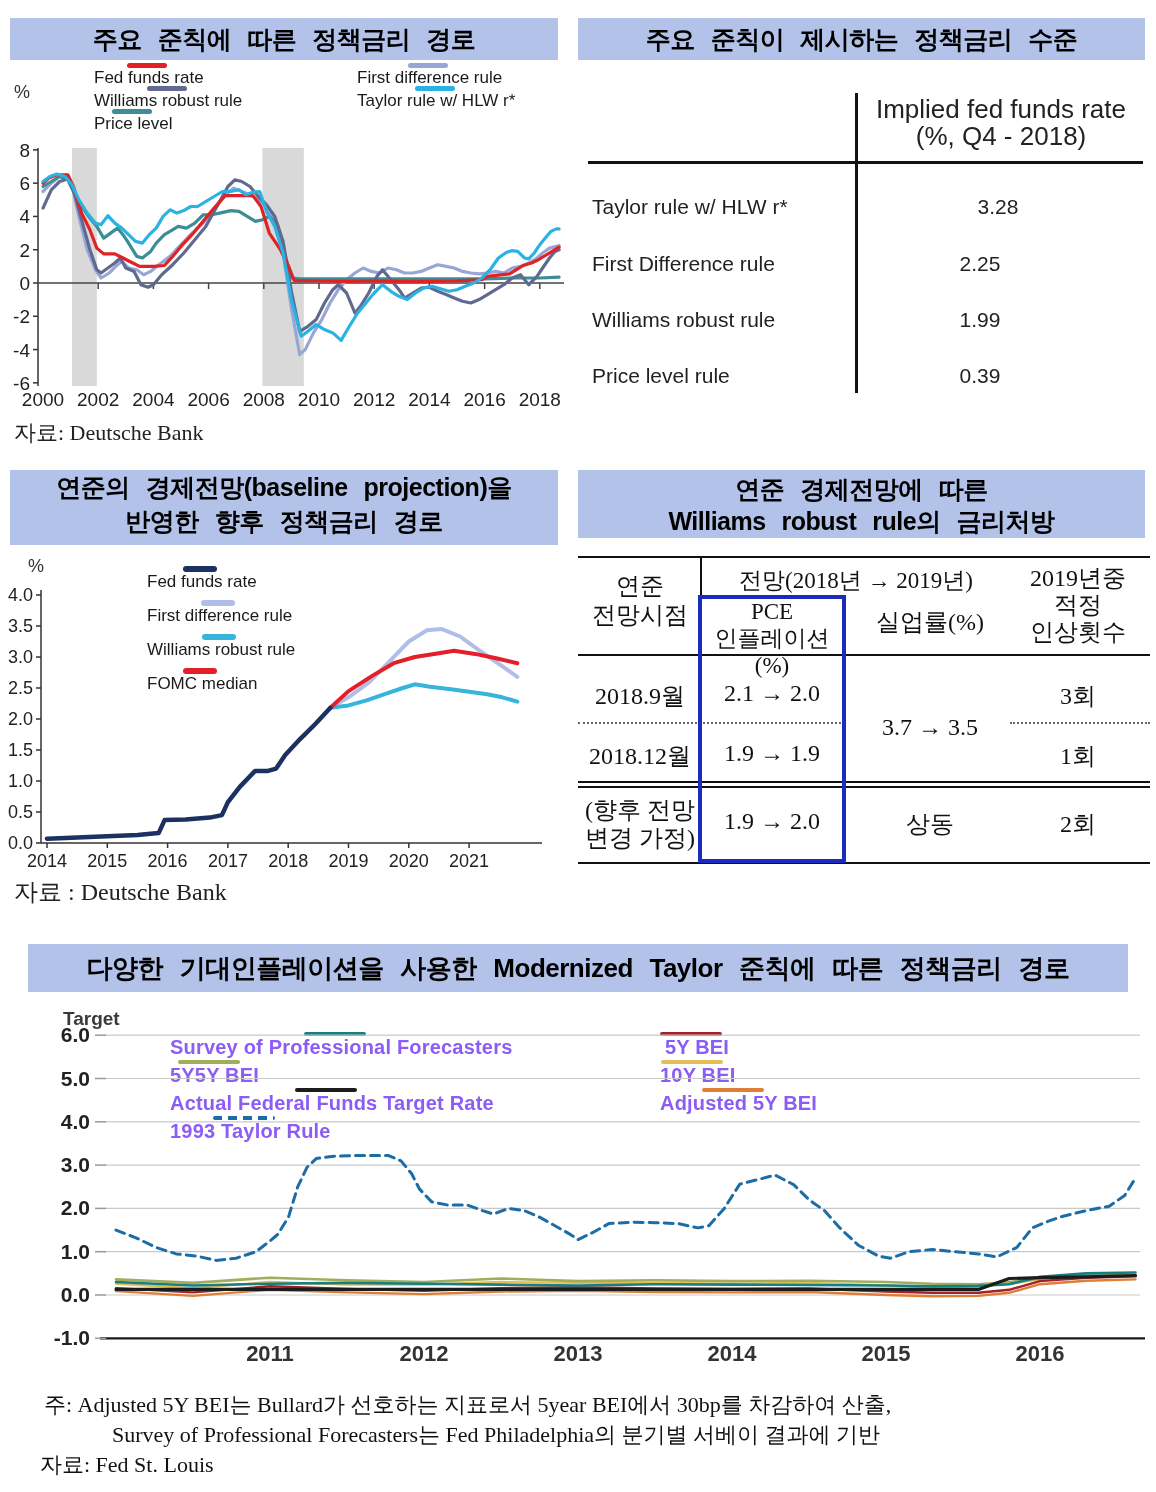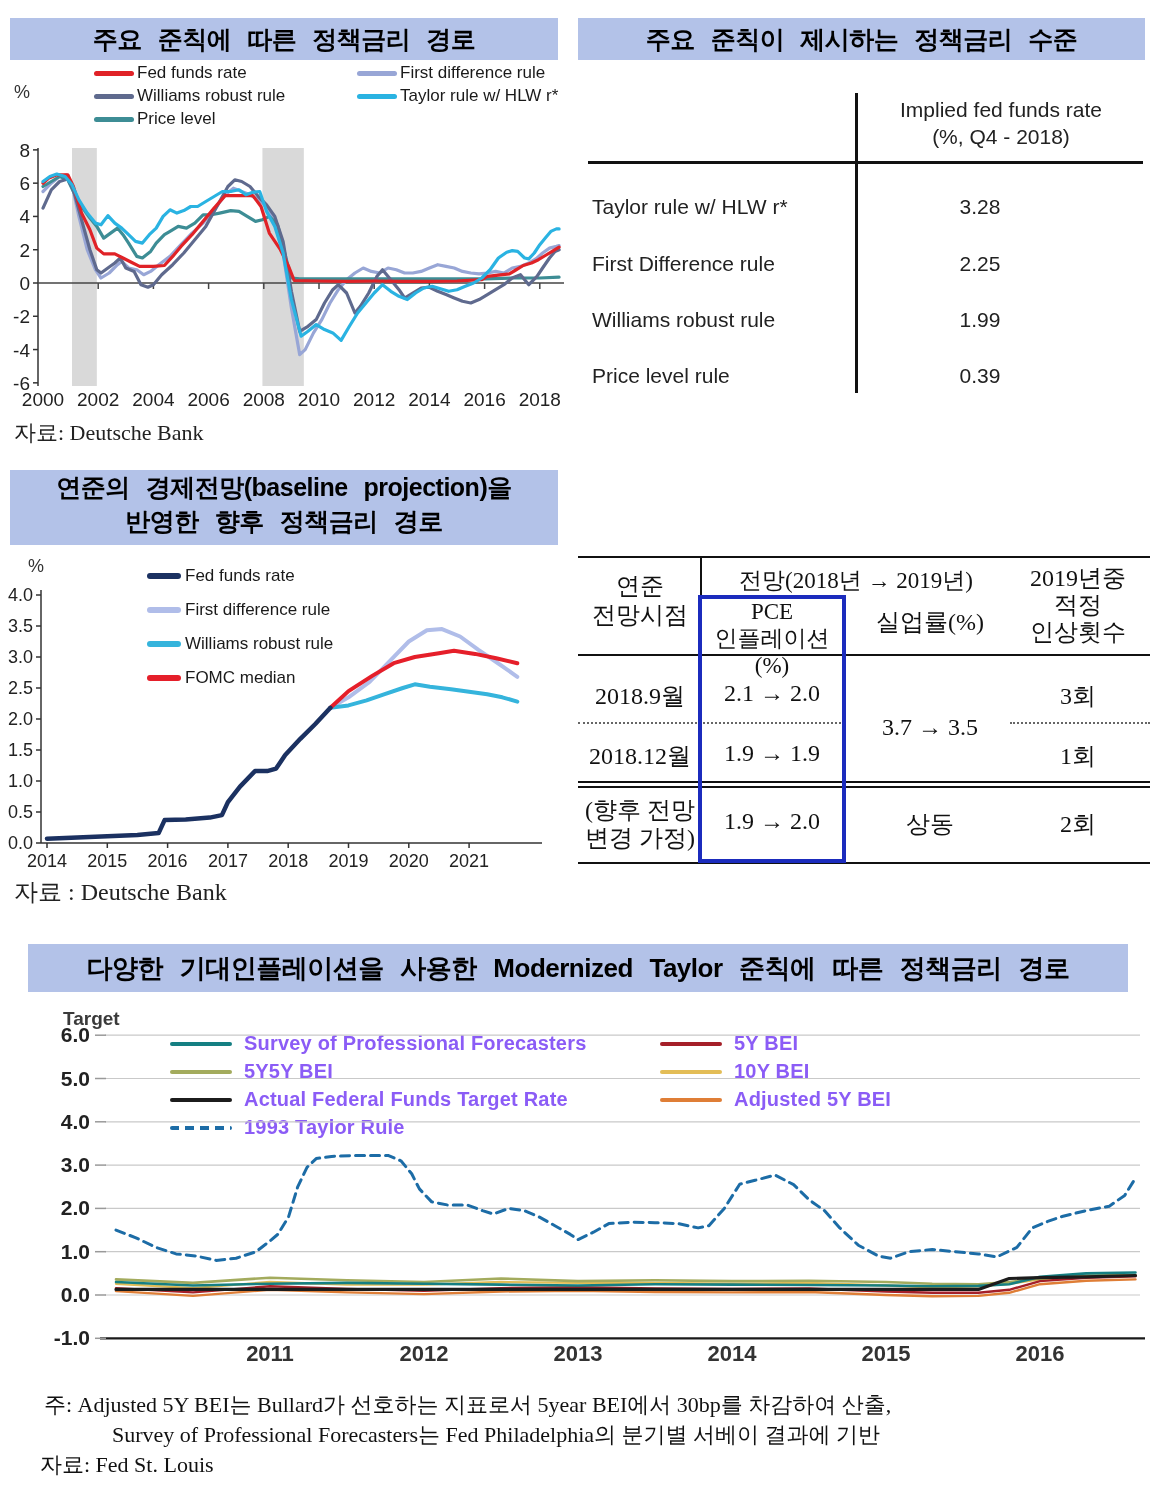--- a/index.html
+++ b/index.html
@@ -8,31 +8,31 @@
   .titlebar{position:absolute;background:#b3c2e8;color:#000;font-weight:bold;
             text-align:center;word-spacing:.38em;letter-spacing:-0.5px;}
   .t1{left:10px;top:18px;width:548px;height:42px;line-height:42px;font-size:25px;}
   .t2{left:578px;top:18px;width:567px;height:42px;line-height:42px;font-size:25px;}
   .t3{left:10px;top:470px;width:548px;height:75px;font-size:25px;line-height:34px;box-sizing:border-box;}
   .t4{left:578px;top:470px;width:567px;height:68px;font-size:25px;line-height:32px;padding-top:3px;box-sizing:border-box;}
   .t5{left:28px;top:944px;width:1100px;height:48px;line-height:48px;font-size:26px;}
   .src{position:absolute;font-family:"Liberation Serif","DejaVu Serif",serif;font-size:22px;color:#222;}
   .pct{position:absolute;font-size:18px;color:#333;}
   svg{position:absolute;left:0;}
-  .lg{position:absolute;display:flex;align-items:center;white-space:nowrap;}
+  .lg{position:absolute;display:flex;align-items:center;white-space:nowrap;flex-direction:column;}
   .lg .sw{display:inline-block;border-radius:3px;}
   .lg1 .sw{width:40px;height:5px;margin-right:3px;}
   .lg1{font-size:17px;color:#1a1a1a;}
   .lg2 .sw{width:34px;height:6px;margin-right:4px;}
   .lg2{font-size:17px;color:#1a1a1a;}
   .lg3 .sw{width:62px;height:4px;margin-right:12px;}
   .lg3{font-size:20px;font-weight:600;color:#8b5cf6;letter-spacing:.2px;}
   
   .abs{position:absolute;}
-  .p2h{font-size:21px;color:#222;text-align:center;line-height:27px;}
+  .p2h{font-size:26px;color:#222;text-align:center;line-height:27px;}
   .p2lbl{font-size:21px;color:#222;}
   .p2val{font-size:21px;color:#222;text-align:center;}
   .hline{position:absolute;background:#111;}
   .vline{position:absolute;background:#111;}
   .dotline{position:absolute;border-top:2px dotted #666;height:0;}
   .p4cell{position:absolute;font-family:"Liberation Serif","DejaVu Serif",serif;
           font-size:24px;color:#111;text-align:center;}
   .note{position:absolute;font-family:"Liberation Serif","DejaVu Serif",serif;
         font-size:22px;color:#111;white-space:nowrap;}
 </style>
@@ -115,21 +115,21 @@
 
   <div class="titlebar t2">주요 준칙이 제시하는 정책금리 수준</div>
   <div class="abs p2h" style="left:862px;top:96px;width:278px;">
     <div>Implied fed funds rate</div>
     <div>(%, Q4 - 2018)</div>
   </div>
   <div class="hline" style="left:588px;top:161px;width:555px;height:3px;"></div>
   <div class="vline" style="left:855px;top:93px;width:3px;height:300px;"></div>
 
   <div class="abs p2lbl" style="left:592px;top:195px;">Taylor rule w/ HLW r*</div>
-  <div class="abs p2val" style="left:870px;top:195px;width:220px;">3.28</div>
+  <div class="abs p2val" style="left:888px;top:195px;width:220px;">3.28</div>
   <div class="abs p2lbl" style="left:592px;top:252px;">First Difference rule</div>
   <div class="abs p2val" style="left:870px;top:252px;width:220px;">2.25</div>
   <div class="abs p2lbl" style="left:592px;top:308px;">Williams robust rule</div>
   <div class="abs p2val" style="left:870px;top:308px;width:220px;">1.99</div>
   <div class="abs p2lbl" style="left:592px;top:364px;">Price level rule</div>
   <div class="abs p2val" style="left:870px;top:364px;width:220px;">0.39</div>
 
   <div class="titlebar t3">
     <div>연준의 경제전망(baseline projection)을</div>
     <div>반영한 향후 정책금리 경로</div>
@@ -190,20 +190,24 @@
       <text x="408.79999999999995" y="312" text-anchor="middle" font-size="18" fill="#222" font-family="&quot;Liberation Sans&quot;,sans-serif">2020</text>
       <line x1="469.09999999999997" y1="288" x2="469.09999999999997" y2="293" stroke="#333" stroke-width="1.5"></line>
       <text x="469.09999999999997" y="312" text-anchor="middle" font-size="18" fill="#222" font-family="&quot;Liberation Sans&quot;,sans-serif">2021</text>
       <path d="M330.4 152.8L348.5 142.3L369.6 126.8L390.7 105.1L408.8 86.5L426.9 75.3L442.0 74.1L460.1 81.5L478.1 94.6L496.2 107.0L517.3 121.8" fill="none" stroke="#b0bde9" stroke-width="4" stroke-linejoin="round" stroke-linecap="round"></path>
       <path d="M330.4 152.8L348.5 150.4L366.6 145.4L384.7 139.2L402.8 133.0L414.8 129.3L429.9 131.8L451.0 134.2L469.1 136.7L487.2 139.2L502.3 142.3L517.3 146.6" fill="none" stroke="#35b4dc" stroke-width="4" stroke-linejoin="round" stroke-linecap="round"></path>
       <path d="M330.4 152.8L348.5 136.1L372.6 120.6L393.7 108.2L414.8 102.0L438.9 98.3L454.0 95.8L475.1 98.9L496.2 103.2L517.3 108.2" fill="none" stroke="#e51f2a" stroke-width="4" stroke-linejoin="round" stroke-linecap="round"></path>
       <path d="M47.0 283.7L77.2 282.4L107.3 281.2L137.4 279.9L158.6 278.1L164.6 265.1L185.7 264.4L209.8 262.6L221.9 260.1L227.9 247.1L240.0 231.6L255.0 216.1L267.1 216.1L276.1 213.6L285.2 200.0L300.3 183.8L315.3 169.0L330.4 152.8" fill="none" stroke="#1b3161" stroke-width="4.5" stroke-linejoin="round" stroke-linecap="round"></path>
     </svg>
   <div class="src" style="left:14px;top:876px;font-size:24px;">자료 : Deutsche Bank</div>
 
+  <div class="titlebar t4">
+    <div>연준 경제전망에 따른</div>
+    <div>Williams robust rule의 금리처방</div>
+  </div>
 
   <div class="hline" style="left:578px;top:556px;width:572px;height:2px;"></div>
   <div class="hline" style="left:578px;top:654px;width:572px;height:2px;"></div>
   <div class="hline" style="left:578px;top:781px;width:572px;height:1.5px;"></div>
   <div class="hline" style="left:578px;top:786px;width:572px;height:1.5px;"></div>
   <div class="hline" style="left:578px;top:862px;width:572px;height:2px;"></div>
   <div class="vline" style="left:700px;top:556px;width:1.5px;height:306px;"></div>
   <div class="dotline" style="left:578px;top:722px;width:267px;"></div>
   <div class="dotline" style="left:1010px;top:722px;width:140px;"></div>
   <div class="abs" style="left:698px;top:595px;width:148px;height:268px;border:4px solid #1b2bbd;box-sizing:border-box;"></div>

